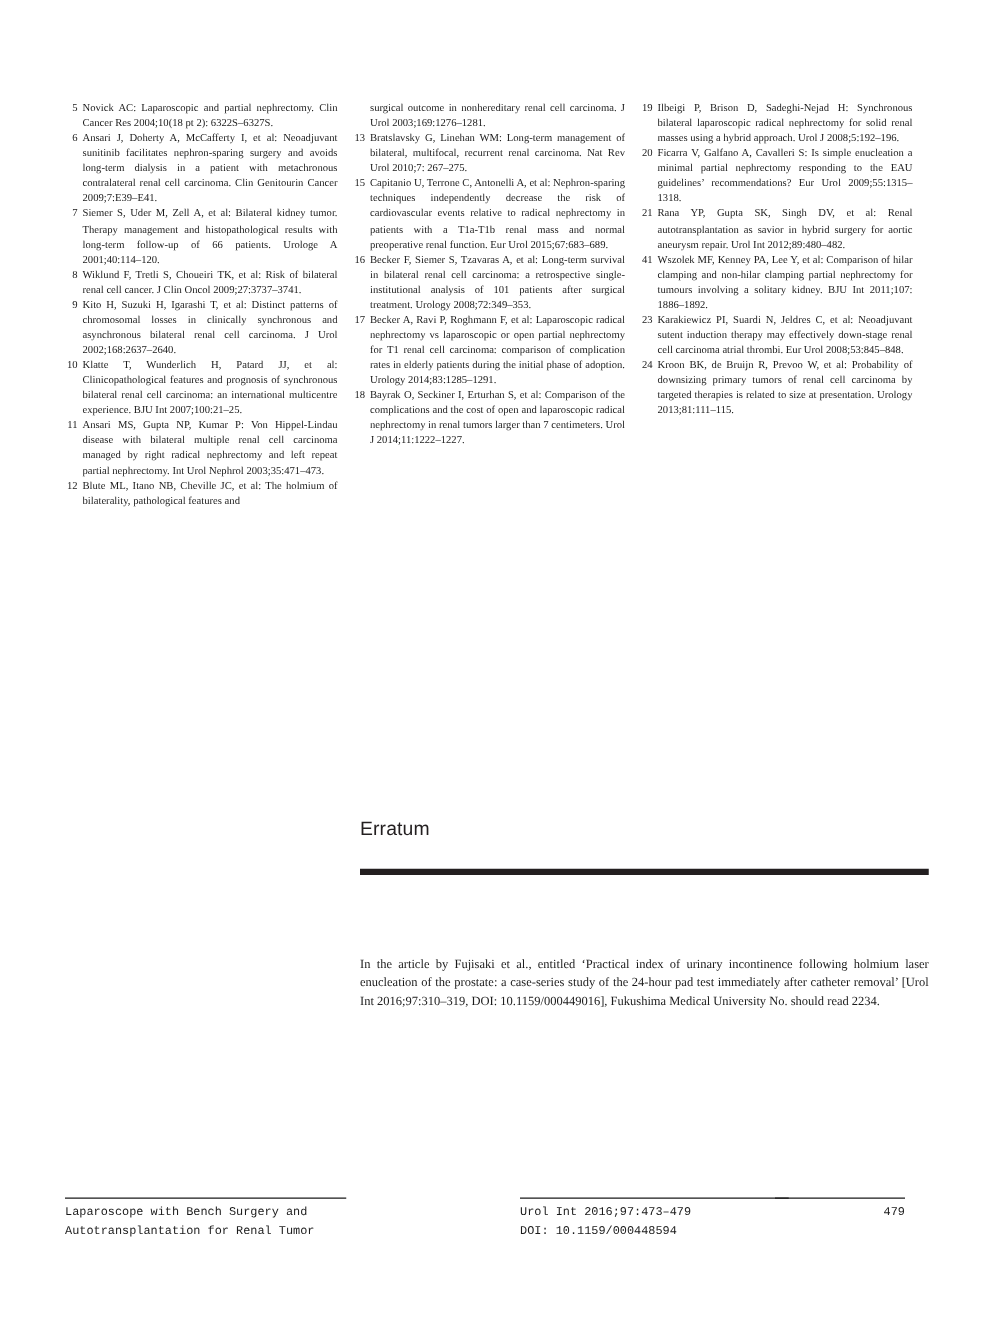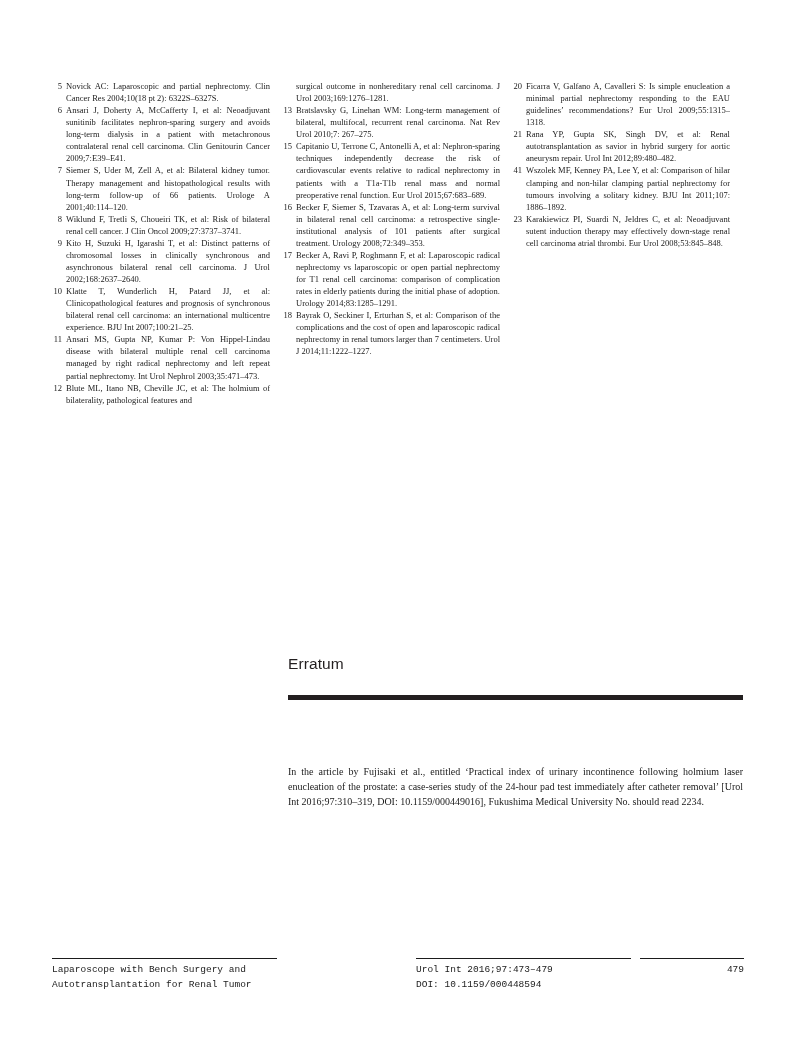--- a/index.html
+++ b/index.html
@@ -107,21 +107,21 @@
   .foot-text {
     font-size: 9.5px;
     line-height: 1.52;
     padding-top: 4px;
     color: #1b1b1b;
   }
   #foot-left { left: 52px; width: 225px; }
   #foot-left .foot-rule { width: 225px; }
   #foot-center { left: 396px; width: 215px; margin-left: 20px; }
   #foot-center .foot-rule { width: 215px; }
-  #foot-right { left: 640px; width: 104px; }
+  #foot-right { left: 620px; width: 104px; }
   #foot-right .foot-rule { width: 104px; }
   #foot-right .foot-text { text-align: right; }
 </style>
 </head>
 <body>
 
 <div id="references">
   <div class="ref-col" id="col1">
       <div class="ref-item">
         <div class="ref-num">5</div>
@@ -177,34 +177,42 @@
         <div class="ref-num">17</div>
         <div class="ref-text">Becker A, Ravi P, Roghmann F, et al: Laparoscopic radical nephrectomy vs laparoscopic or open partial nephrectomy for T1 renal cell carcinoma: comparison of complication rates in elderly patients during the initial phase of adoption. Urology 2014;83:1285–1291.</div>
       </div>
       <div class="ref-item">
         <div class="ref-num">18</div>
         <div class="ref-text">Bayrak O, Seckiner I, Erturhan S, et al: Comparison of the complications and the cost of open and laparoscopic radical nephrectomy in renal tumors larger than 7 centimeters. Urol J 2014;11:1222–1227.</div>
       </div>
     </div>
   <div class="ref-col" id="col3">
       <div class="ref-item">
+        <div class="ref-num">19</div>
+        <div class="ref-text">Ilbeigi P, Brison D, Sadeghi-Nejad H: Synchronous bilateral laparoscopic radical nephrectomy for solid renal masses using a hybrid approach. Urol J 2008;5:192–196.</div>
+      </div>
+      <div class="ref-item">
         <div class="ref-num">20</div>
         <div class="ref-text">Ficarra V, Galfano A, Cavalleri S: Is simple enucleation a minimal partial nephrectomy responding to the EAU guidelines’ recommendations? Eur Urol 2009;55:1315–1318.</div>
       </div>
       <div class="ref-item">
         <div class="ref-num">21</div>
         <div class="ref-text">Rana YP, Gupta SK, Singh DV, et al: Renal autotransplantation as savior in hybrid surgery for aortic aneurysm repair. Urol Int 2012;89:480–482.</div>
       </div>
       <div class="ref-item">
         <div class="ref-num">41</div>
         <div class="ref-text">Wszolek MF, Kenney PA, Lee Y, et al: Comparison of hilar clamping and non-hilar clamping partial nephrectomy for tumours involving a solitary kidney. BJU Int 2011;107: 1886–1892.</div>
       </div>
       <div class="ref-item">
         <div class="ref-num">23</div>
         <div class="ref-text">Karakiewicz PI, Suardi N, Jeldres C, et al: Neoadjuvant sutent induction therapy may effectively down-stage renal cell carcinoma atrial thrombi. Eur Urol 2008;53:845–848.</div>
+      </div>
+      <div class="ref-item">
+        <div class="ref-num">24</div>
+        <div class="ref-text">Kroon BK, de Bruijn R, Prevoo W, et al: Probability of downsizing primary tumors of renal cell carcinoma by targeted therapies is related to size at presentation. Urology 2013;81:111–115.</div>
       </div>
     </div>
 </div>
 
 <div id="erratum-section">
   <h2 id="erratum-heading">Erratum</h2>
   <div id="erratum-rule"></div>
   <p id="erratum-body">In the article by Fujisaki et al., entitled ‘Practical index of urinary incontinence following holmium laser enucleation of the prostate: a case-series study of the 24-hour pad test immediately after catheter removal’ [Urol Int 2016;97:310–319, DOI: 10.1159/000449016], Fukushima Medical University No. should read 2234.</p>
 </div>
 

